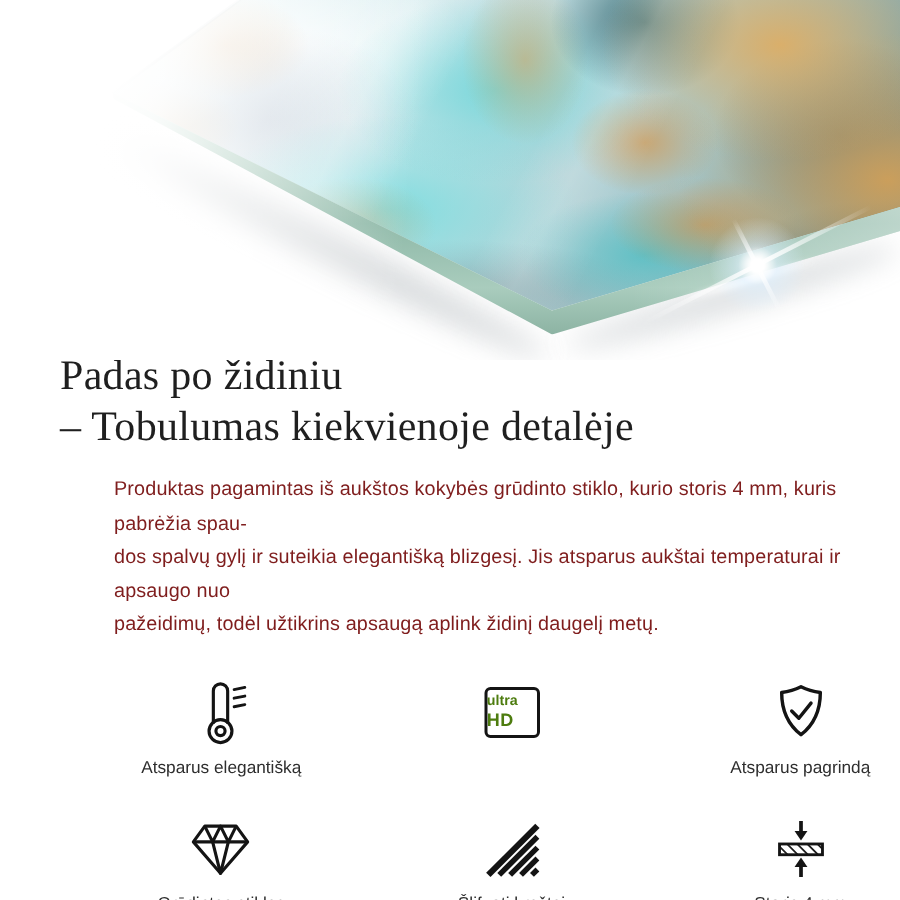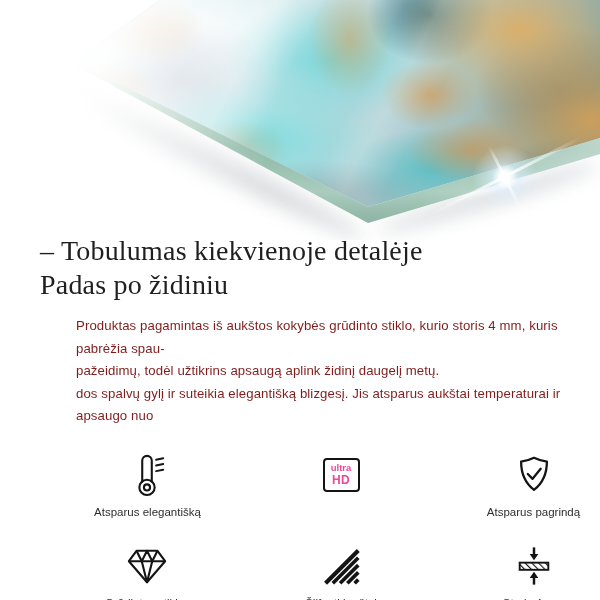--- a/index.html
+++ b/index.html
@@ -82,21 +82,21 @@
     font-size:28px; line-height:34px; margin-top:-6px; letter-spacing:0.2px; }
   .paragraph { margin-top:13px; font-size:13.2px; line-height:22.5px; color:#7f1d1d; letter-spacing:0.1px;margin-left:36px; }
 
   
   .features { margin-top:25px; margin-left:20px; display:grid;
     grid-template-columns:175px 212px 173px; row-gap:26px; justify-items:center; }
   .feature { display:flex; flex-direction:column; align-items:center; }
   .icon-wrap { height:44px; display:flex; align-items:center; justify-content:center; margin-bottom:9px; }
   .feature-label { font-size:11.5px; color:#2e2e2e; white-space:nowrap; }
   .uhd-box { width:37px; height:34px; border:2.5px solid #141414; border-radius:4px;
-    display:flex; flex-direction:column; align-items:center; justify-content:center; color:#ec4899; }
+    display:flex; flex-direction:column; align-items:flex-start; justify-content:center; color:#4d7c0f; }
   .uhd-top { font-size:9.5px; font-weight:700; line-height:10px; }
   .uhd-hd  { font-size:12px;  font-weight:800; line-height:14px; letter-spacing:0.3px; }
   svg.fi { display:block; }
 </style>
 </head>
 <body>
 
 <div class="hero">
   <div class="glass-shadow-left"></div>
   <div class="glass-shadow-right"></div>
@@ -109,27 +109,27 @@
   <div class="sparkle">
     <div class="glow"></div>
       <div class="ray-a"></div>
       <div class="ray-b"></div>
       <div class="dot"></div>
   </div>
 </div>
 
 <div class="content">
   <h1 class="title">
+    <div>Padas po židiniu</div>
     <div>– Tobulumas kiekvienoje detalėje</div>
-    <div>Padas po židiniu</div>
   </h1>
   <div class="paragraph">
     <div>Produktas pagamintas iš aukštos kokybės grūdinto stiklo, kurio storis 4 mm, kuris pabrėžia spau-</div>
+    <div>dos spalvų gylį ir suteikia elegantišką blizgesį. Jis atsparus aukštai temperaturai ir apsaugo nuo</div>
     <div>pažeidimų, todėl užtikrins apsaugą aplink židinį daugelį metų.</div>
-    <div>dos spalvų gylį ir suteikia elegantišką blizgesį. Jis atsparus aukštai temperaturai ir apsaugo nuo</div>
   </div>
 
   <div class="features">
 
     <div class="feature">
       <div class="icon-wrap">
         <svg class="fi" width="42" height="44" viewBox="0 0 44 46" fill="none" stroke="#141414" stroke-width="2.2" stroke-linecap="round">
           <path d="M17 30 V8 a5 5 0 0 1 10 0 v22"></path>
           <circle cx="22" cy="36" r="8"></circle>
           <circle cx="22" cy="36" r="3.2"></circle>

